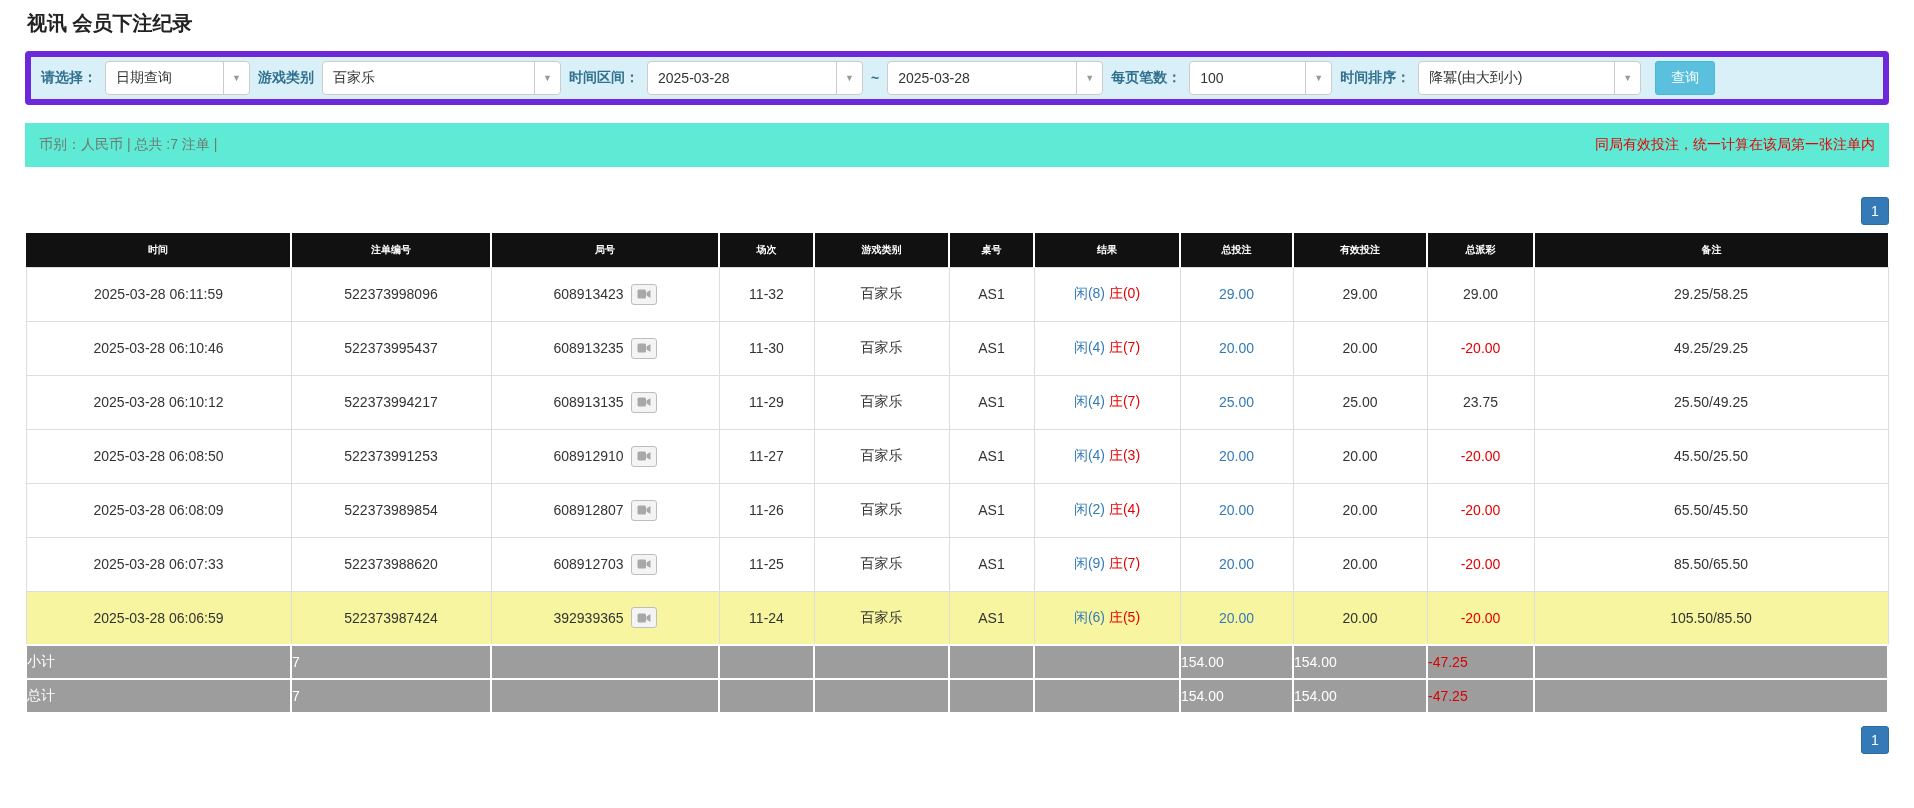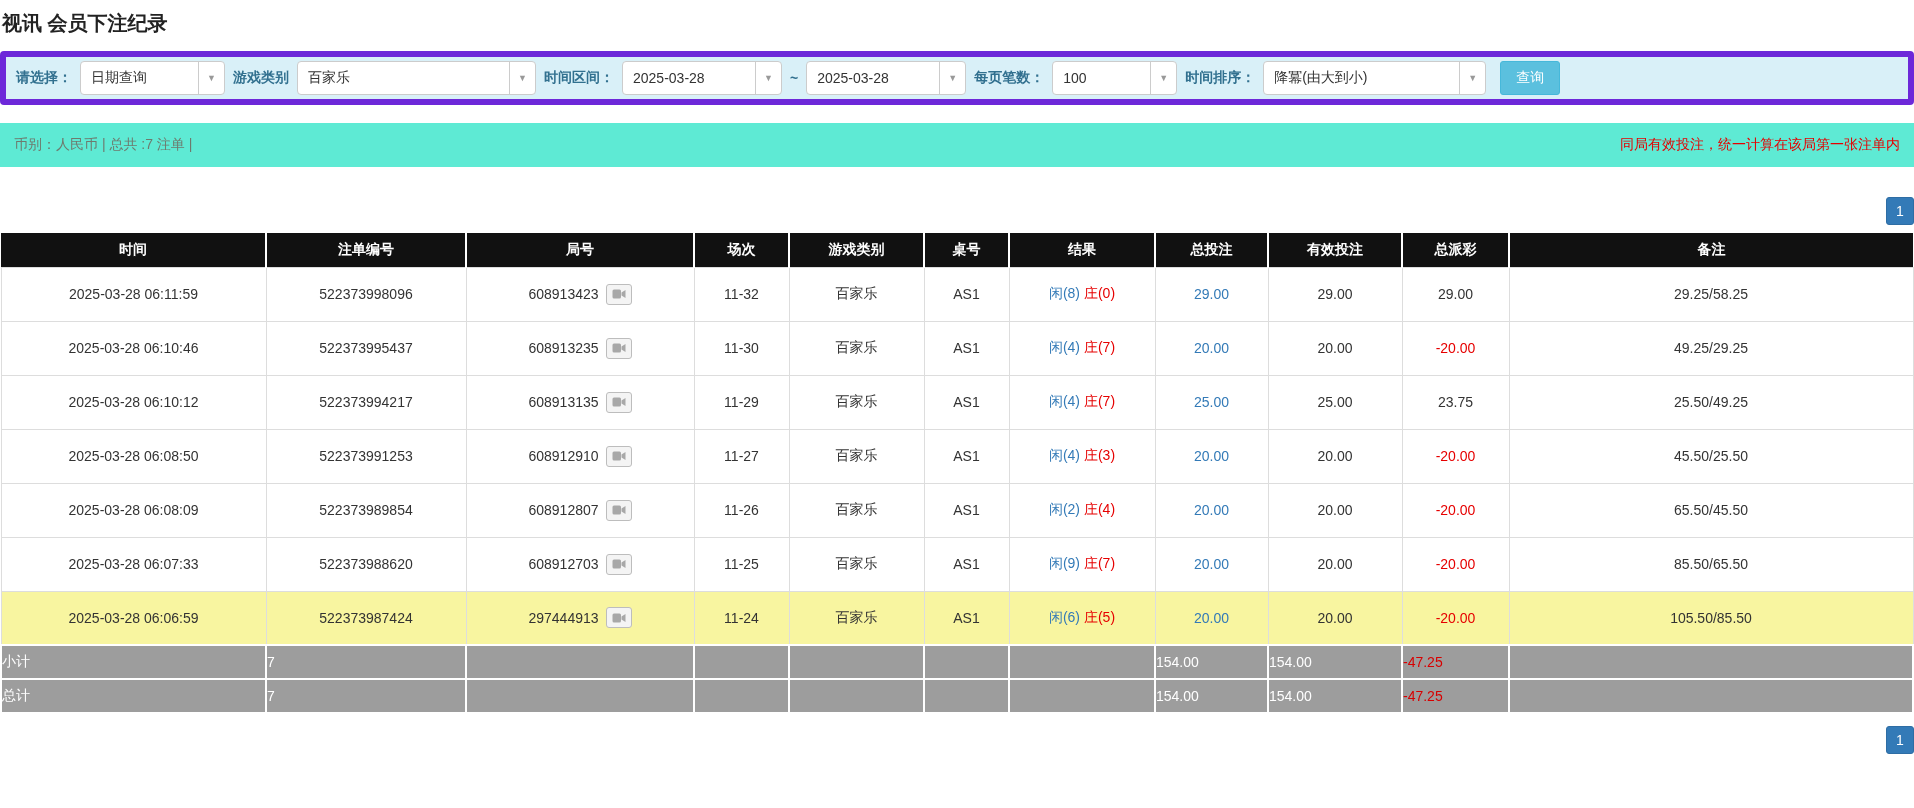--- a/index.html
+++ b/index.html
@@ -3,21 +3,21 @@
 <meta charset="utf-8">
 <style>
   * { box-sizing: border-box; margin: 0; padding: 0; }
   html, body { width: 1914px; height: 808px; }
   body {
     font-family: "Liberation Sans", sans-serif;
     background: #fff;
     color: #333;
     overflow: hidden;
   }
-  .page { padding: 8px 0 0; }
+  .page { padding: 8px 25px 0; }
 
   .page-title {
     font-size: 20px;
     font-weight: bold;
     color: #222;
     padding: 2px 2px 0;
   }
 
   
   .filter-bar {
@@ -55,22 +55,22 @@
     border-left: 1px solid #ccc;
     display: flex;
     align-items: center;
     justify-content: center;
     color: #999;
     font-size: 9px;
     flex: none;
   }
   .w-query { width: 145px; }
   .w-game  { width: 239px; }
-  .w-date  { width: 160px; }
-  .w-size  { width: 125px; }
+  .w-date  { width: 216px; }
+  .w-size  { width: 143px; }
   .w-sort  { width: 223px; }
   .btn-search {
     background: #5bc0de;
     color: #fff;
     border: 1px solid #46b8da;
     border-radius: 3px;
     height: 34px;
     padding: 0 15px;
     font-size: 14px;
     cursor: pointer;
@@ -108,21 +108,21 @@
   }
 
   
   table { width: 100%; border-collapse: collapse; table-layout: fixed; font-size: 14px; }
   thead th {
     background: #111;
     color: #fff;
     font-weight: bold;
     height: 34px;
     border-right: 2px solid #fff;
-    font-size: 14px;
+    font-size: 10px;
     text-align: center;
   }
   thead th:last-child { border-right: none; }
   tbody td {
     border: 1px solid #ddd;
     height: 54px;
     text-align: center;
     background: #fff;
     color: #333;
   }
@@ -398,21 +398,21 @@
     <td>20.00</td>
     <td class="payout neg">-20.00</td>
     <td>85.50/65.50</td>
   </tr>
 
   <tr class="highlight">
     <td>2025-03-28 06:06:59</td>
     <td>522373987424</td>
     <td>
       <span class="round-wrap">
-        <span>297444913</span>
+        <span>392939365</span>
         <button class="video-btn">
           <svg width="14" height="10" viewBox="0 0 14 10">
             <rect x="0.5" y="0.5" width="8.5" height="9" rx="1.5" fill="#a8a8a8"></rect>
             <path d="M9.5 3.5 L13.5 1 V9 L9.5 6.5 Z" fill="#a8a8a8"></path>
           </svg>
         </button>
       </span>
     </td>
     <td>11-24</td>
     <td>百家乐</td>

